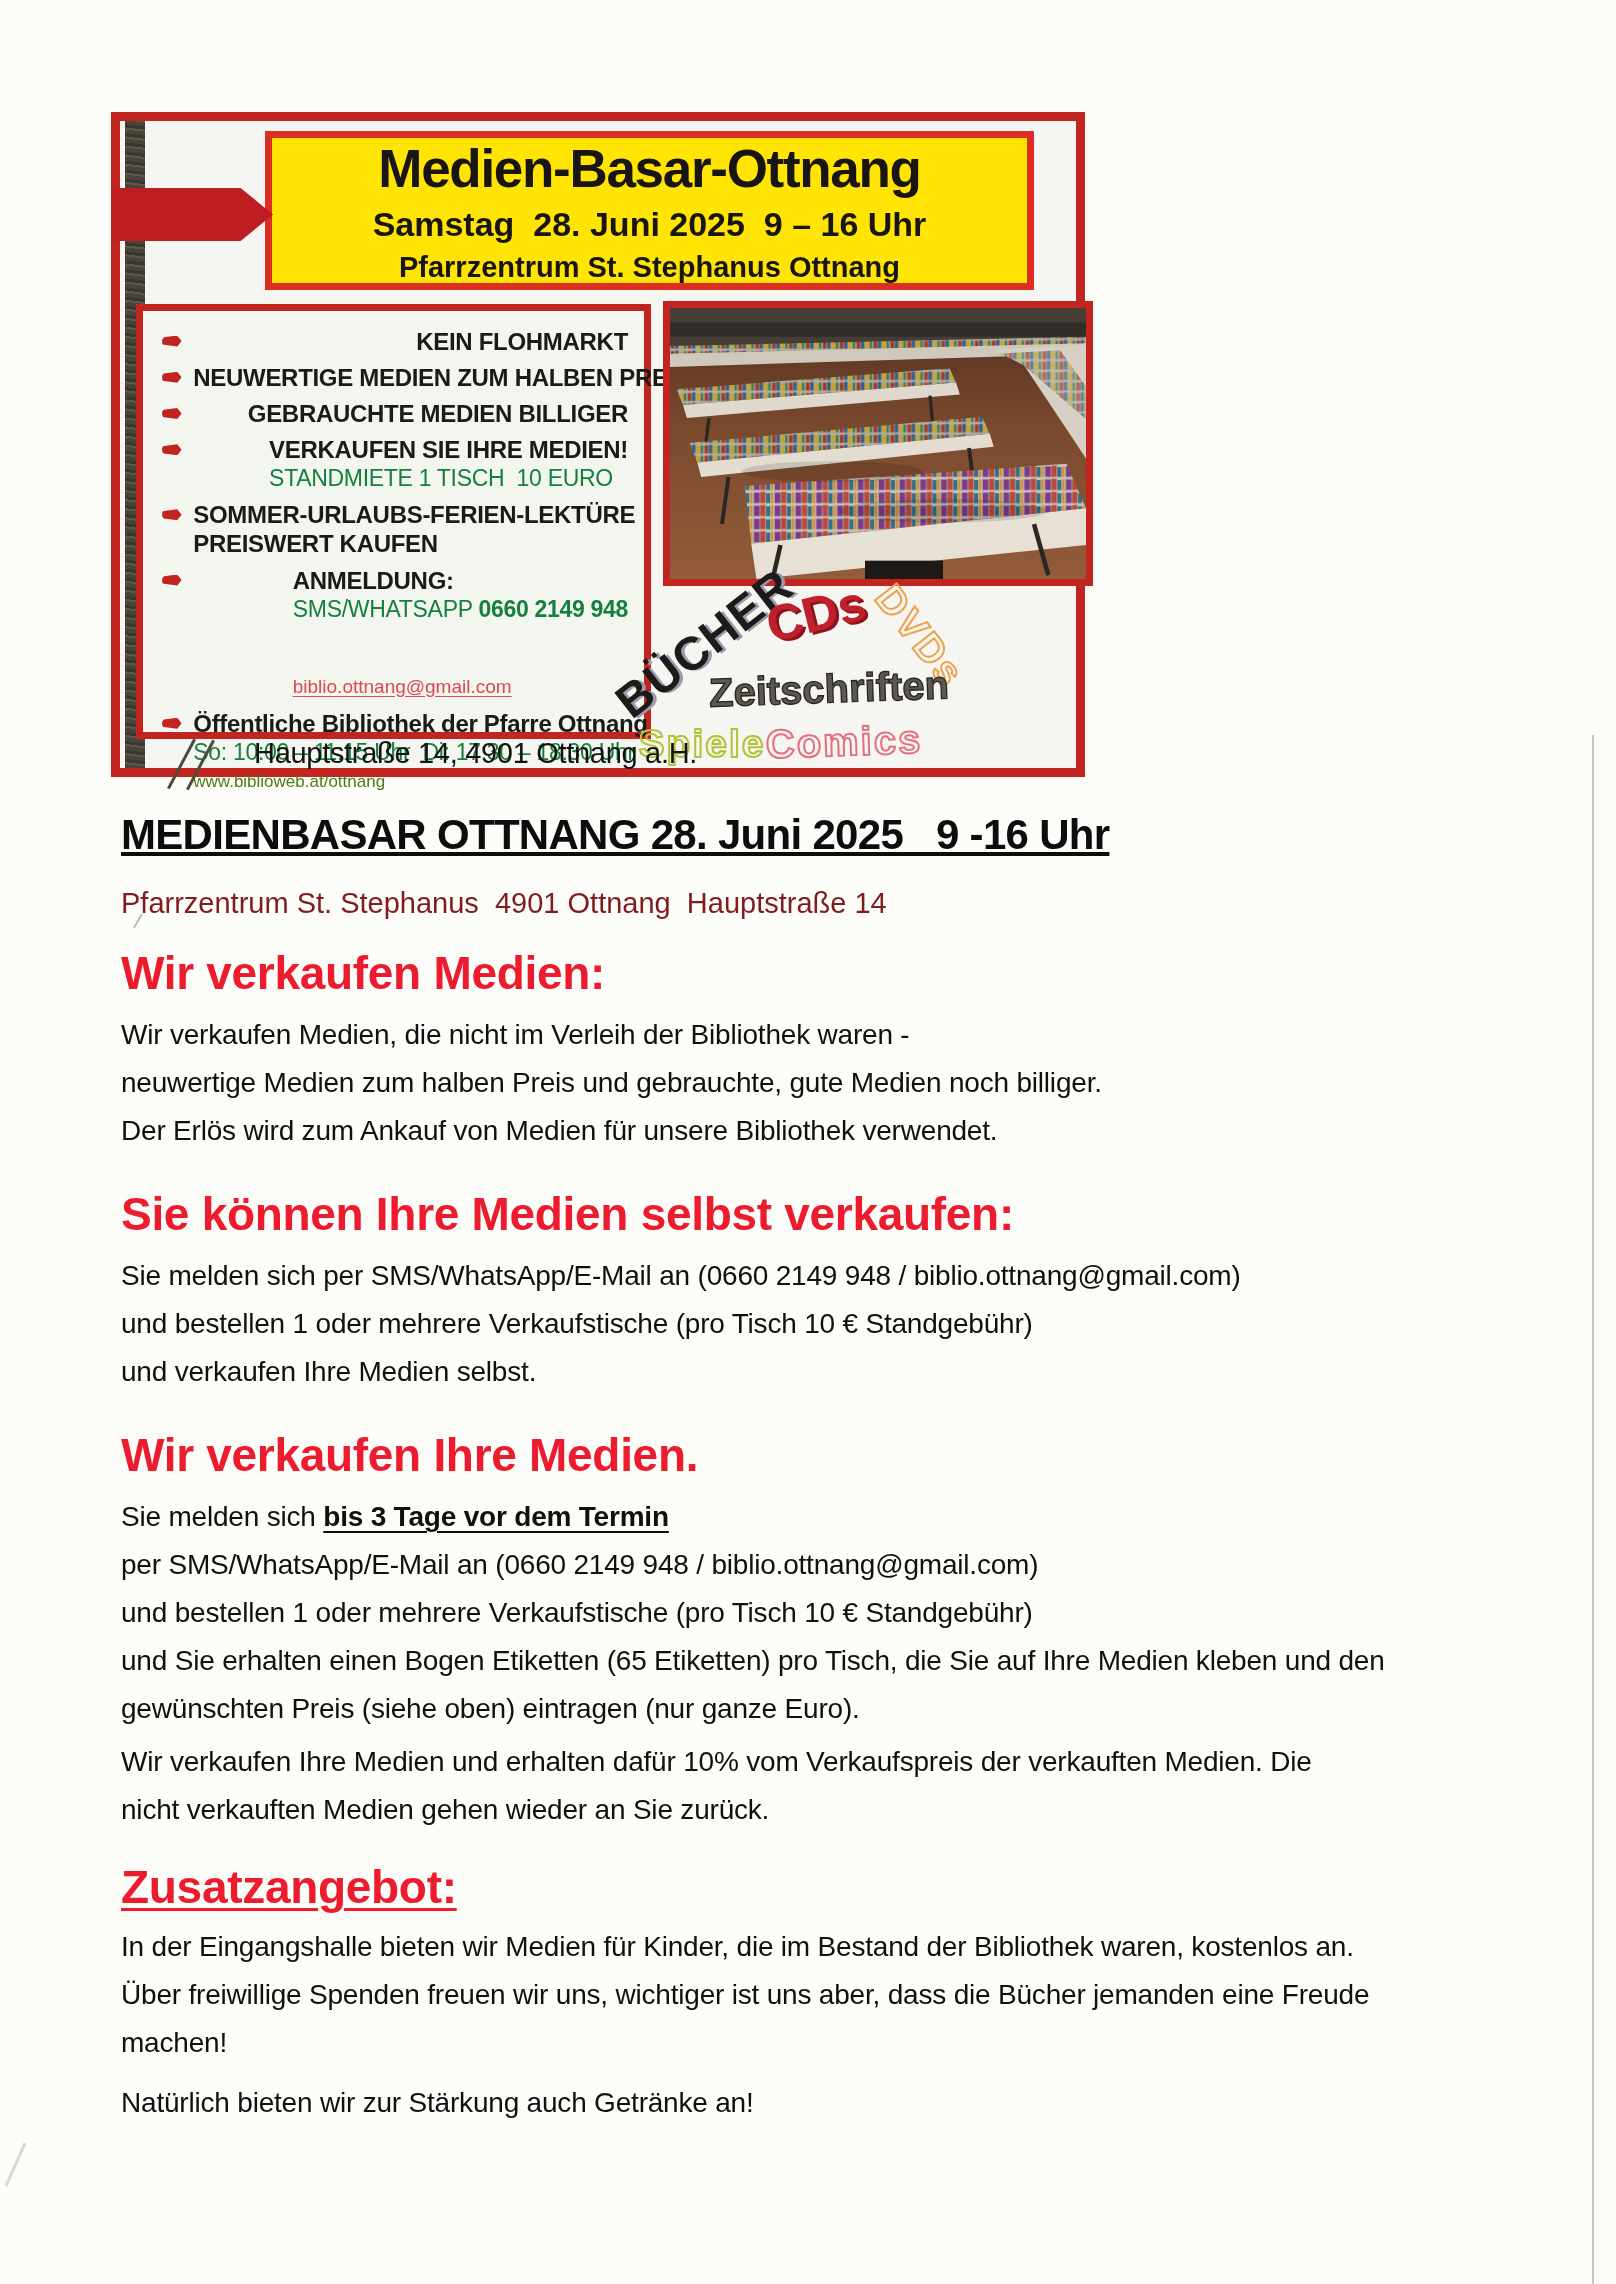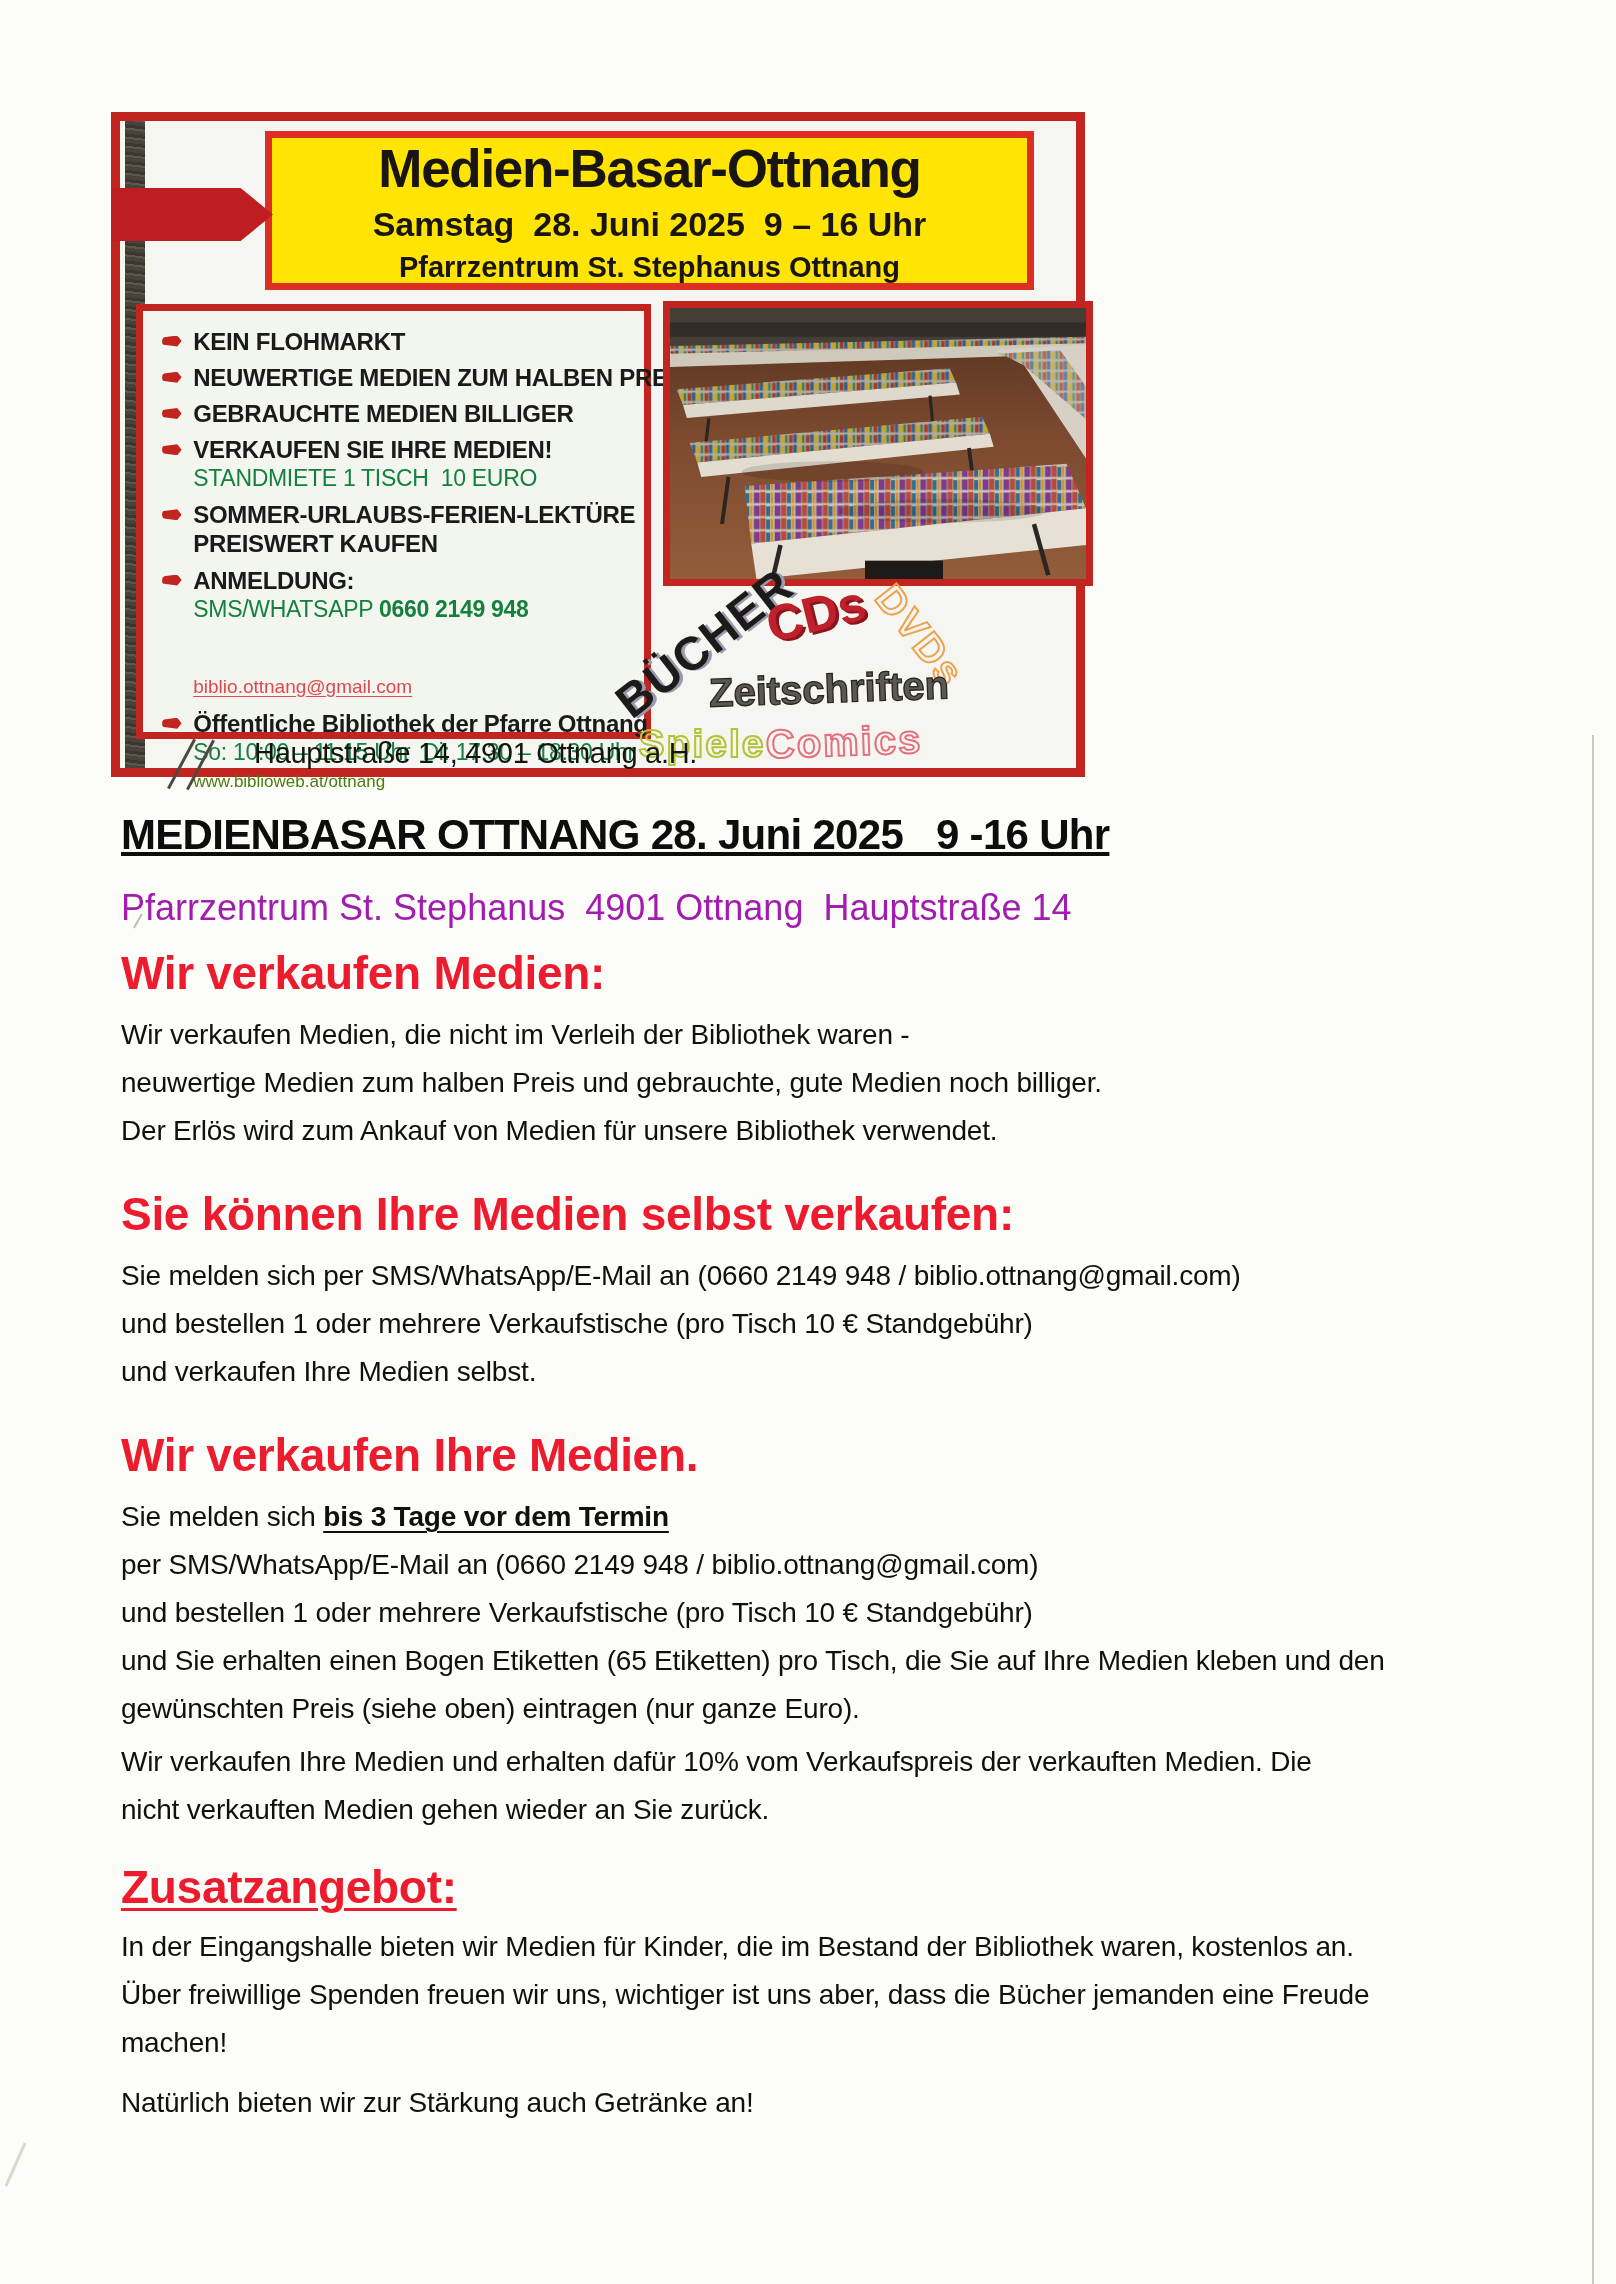--- a/index.html
+++ b/index.html
@@ -17,21 +17,21 @@
       background:#ffe404;border:7.8px solid #dc2e22;text-align:center;z-index:2;
       display:flex;flex-direction:column;justify-content:center;gap:6.5px;}
   .fly-title{font-size:53px;font-weight:bold;letter-spacing:-1.3px;color:#181512;}
   .fly-date{font-size:34px;font-weight:bold;color:#181512;}
   .fly-venue{font-size:29px;font-weight:bold;color:#181512;}
   .ribbon-arrow{position:absolute;left:-9px;top:67px;width:162px;height:53px;background:#be1d22;z-index:3;
       clip-path:polygon(0 0,80% 0,100% 50%,80% 100%,0 100%);}
 
   .bullet-box{position:absolute;left:15.6px;top:183px;width:515px;height:435px;box-sizing:border-box;
       border:7.8px solid #c2241f;background:#f3f5ef;padding:15.6px 15.6px 0 15.6px;z-index:2;}
-  .b-item{display:flex;align-items:flex-start;margin-bottom:7.2px;}
+  .b-item{display:flex;align-items:flex-start;margin-bottom:7.2px;justify-content:space-between;}
   .b-icon{flex:0 0 19.5px;width:19.5px;height:11px;background:#c2241f;border-radius:5.9px;margin:9px 3.9px 0 3.9px;
       clip-path:polygon(0 18%,78% 0,100% 50%,78% 100%,0 82%);}
   .b-text{padding-left:7.8px;}
   .b-main{font-size:24px;font-weight:bold;line-height:29px;color:#1a1a18;letter-spacing:-0.3px;}
   .b-sub{font-size:23px;font-weight:400;line-height:29px;color:#15803d;letter-spacing:-0.3px;}
   .b-email{font-size:19px;line-height:30px;color:#e0484e;text-decoration:underline;
       text-decoration-color:#e0484e;text-underline-offset:3.3px;margin-top:48px;}
   .b-web{font-size:17px;font-weight:normal;line-height:30px;color:#4d7c0f;}
 
   .photo-frame{position:absolute;left:543px;top:180px;width:430px;height:285px;box-sizing:border-box;
@@ -53,21 +53,21 @@
       transform:translate(-50%,-50%) rotate(-2deg);letter-spacing:2px;}
 
   .fly-address{position:absolute;left:134px;top:616px;font-size:29px;color:#15130f;z-index:2;letter-spacing:-0.3px;}
   .slash{position:absolute;width:3.3px;height:56px;background:#4c4a3e;z-index:2;transform:rotate(28deg);}
   .slash1{left:60px;top:615px;}
   .slash2{left:79px;top:616px;}
 
   
   .doc{position:absolute;left:0;top:0;width:1616px;height:2284px;}
   .h1{position:absolute;left:121px;font-size:42px;font-weight:bold;letter-spacing:-0.7px;color:#0d0d0d;text-decoration:underline;}
-  .sub{position:absolute;left:121px;font-size:36px;color:#a21caf;}
+  .sub{position:absolute;left:121px;font-size:29px;color:#7f1d1d;}
   .h2{position:absolute;left:121px;font-size:46px;font-weight:bold;color:#ec1b2d;letter-spacing:-0.3px;}
   .h2u{text-decoration:underline;text-decoration-thickness:2.6px;text-underline-offset:5.2px;}
   .para{position:absolute;left:121px;font-size:28px;line-height:48px;color:#101010;letter-spacing:-0.2px;}
   .para div{white-space:pre;}
   .emph{font-weight:bold;text-decoration:underline;text-decoration-thickness:2px;text-underline-offset:4.6px;text-align:right;}
 
   
   .scan-line-right{position:absolute;left:1592px;top:735px;width:2px;height:1549px;background:#c8c8c2;}
   .scratch-bl{position:absolute;left:14.3px;top:2141px;width:2.6px;height:47px;background:#d9d9d3;transform:rotate(24deg);}
   .mark-left{position:absolute;left:137px;top:913px;width:2px;height:15.6px;background:#bdbdb6;transform:rotate(30deg);}

